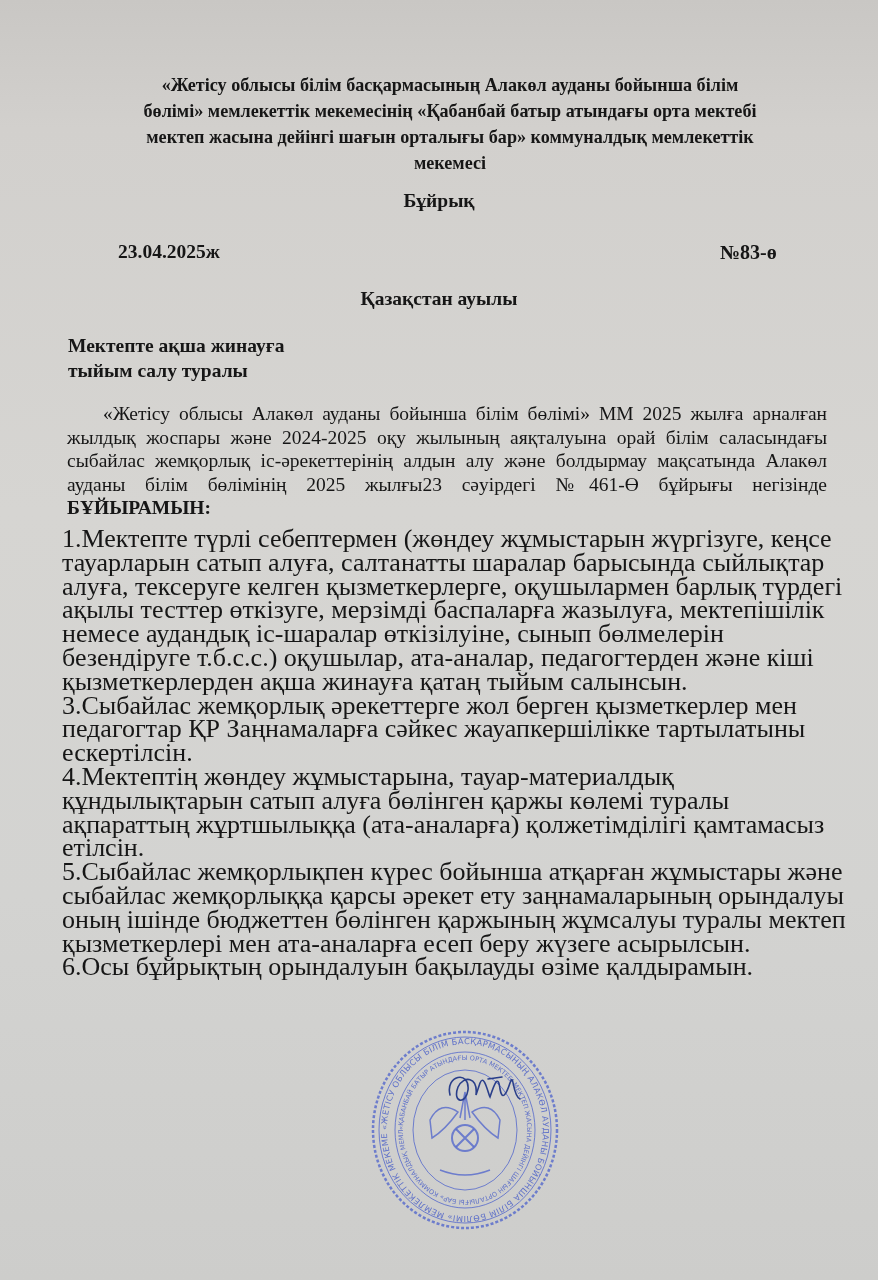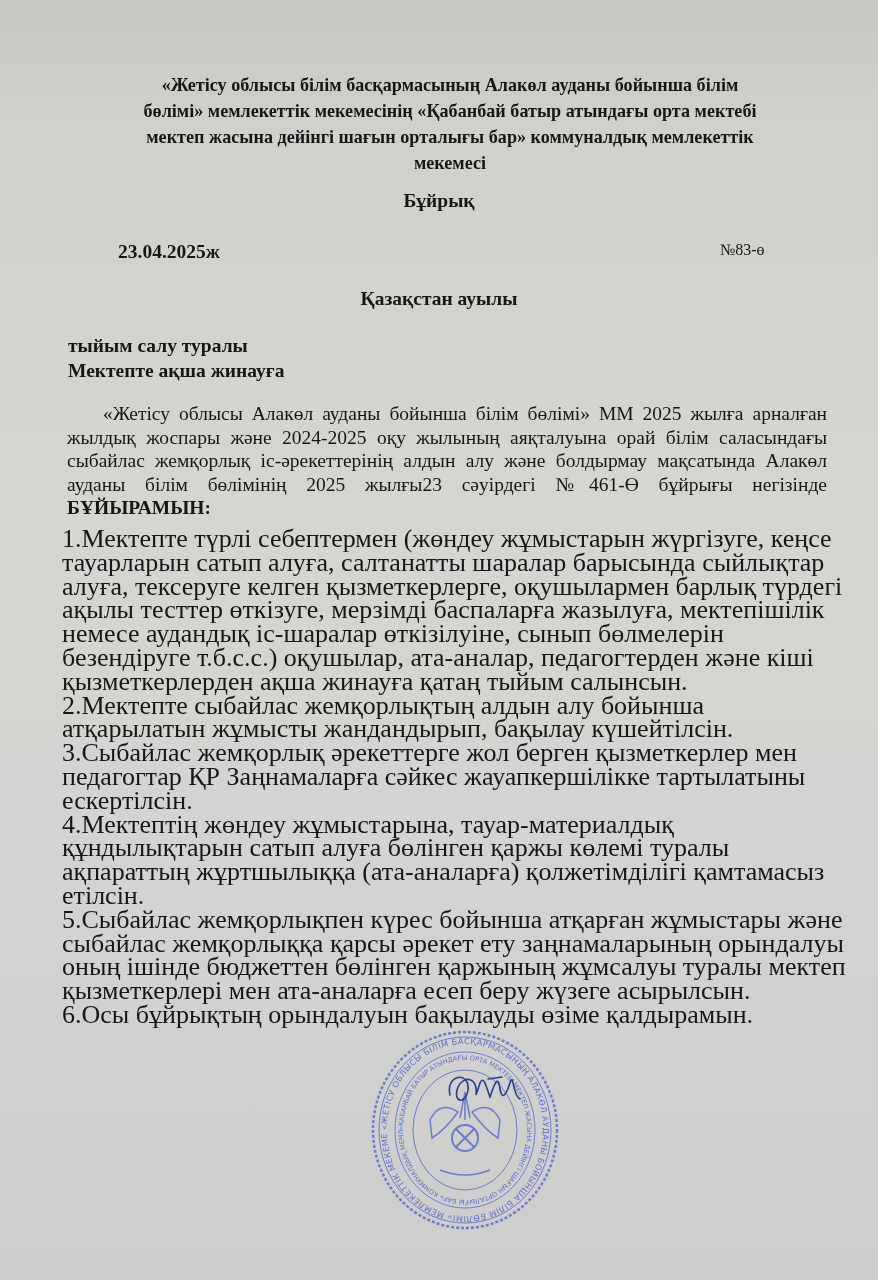--- a/index.html
+++ b/index.html
@@ -11,21 +11,21 @@
     position:relative;
   }
   .page { position:absolute; left:0; top:0; width:878px; height:1168px; }
   .header {
     position:absolute; left:90px; top:72px; width:720px;
     text-align:center; font-weight:bold; font-size:19.5px; line-height:26px;
     transform: scaleX(0.93); transform-origin: center top;
   }
   .title { position:absolute; left:0; width:878px; top:190px; text-align:center; font-weight:bold; font-size:19.5px; }
   .date { position:absolute; left:118px; top:241px; font-weight:bold; font-size:19.5px; }
-  .number { position:absolute; left:720px; top:241px; font-weight:normal; font-size:16px; }
+  .number { position:absolute; left:720px; top:241px; font-weight:bold; font-size:20px; }
   .place { position:absolute; left:0; width:878px; top:288px; text-align:center; font-weight:bold; font-size:19.5px; }
   .subject { position:absolute; left:68px; top:333px; font-weight:bold; font-size:19.5px; line-height:25px; }
   .preamble {
     position:absolute; left:67px; top:402px; width:760px;
     font-size:19.5px; line-height:23.5px; text-align:justify;
   }
   .preamble .indent { display:inline-block; width:36px; }
   .preamble b { font-weight:bold; }
   .items {
     position:absolute; left:62px; top:527px; width:790px;
@@ -51,29 +51,28 @@
   </div>
 
   <div class="title">Бұйрық</div>
 
   <div class="date">23.04.2025ж</div>
   <div class="number">№83-ө</div>
 
   <div class="place">Қазақстан ауылы</div>
 
   <div class="subject">
+    <div>Мектепте ақша жинауға</div>
     <div>тыйым салу туралы</div>
-    <div>Мектепте ақша жинауға</div>
   </div>
 
   <div class="preamble"><span class="indent"></span><span>«Жетісу облысы Алакөл ауданы бойынша білім бөлімі» ММ 2025 жылға арналған жылдық жоспары және 2024-2025 оқу жылының аяқталуына орай білім саласындағы сыбайлас жемқорлық іс-әрекеттерінің алдын алу және болдырмау мақсатында Алакөл ауданы білім бөлімінің 2025 жылғы23 сәуірдегі №461-Ө бұйрығы негізінде</span> <b>БҰЙЫРАМЫН:</b></div>
 
   <div class="items">
     <p class="item">1.Мектепте түрлі себептермен (жөндеу жұмыстарын жүргізуге, кеңсе тауарларын сатып алуға, салтанатты шаралар барысында сыйлықтар алуға, тексеруге келген қызметкерлерге, оқушылармен барлық түрдегі ақылы тесттер өткізуге, мерзімді баспаларға жазылуға, мектепішілік немесе аудандық іс-шаралар өткізілуіне, сынып бөлмелерін безендіруге т.б.с.с.) оқушылар, ата-аналар, педагогтерден және кіші қызметкерлерден ақша жинауға қатаң тыйым салынсын.</p>
-    <p class="item">2.Мектепте сыбайлас жемқорлықтың алдын алу бойынша атқарылатын жұмысты жандандырып, бақылау күшейтілсін.</p>
     <p class="item">3.Сыбайлас жемқорлық әрекеттерге жол берген қызметкерлер мен педагогтар ҚР Заңнамаларға сәйкес жауапкершілікке тартылатыны ескертілсін.</p>
     <p class="item">4.Мектептің жөндеу жұмыстарына, тауар-материалдық құндылықтарын сатып алуға бөлінген қаржы көлемі туралы ақпараттың жұртшылыққа (ата-аналарға) қолжетімділігі қамтамасыз етілсін.</p>
     <p class="item">5.Сыбайлас жемқорлықпен күрес бойынша атқарған жұмыстары және сыбайлас жемқорлыққа қарсы әрекет ету заңнамаларының орындалуы оның ішінде бюджеттен бөлінген қаржының жұмсалуы туралы мектеп қызметкерлері мен ата-аналарға есеп беру жүзеге асырылсын.</p>
     <p class="item">6.Осы бұйрықтың орындалуын бақылауды өзіме қалдырамын.</p>
   </div>
 
   <svg class="stamp" viewBox="0 0 190 200">
     <defs>
       <path id="outerRing" d="M95,100 m-78,0 a78,86 0 1,1 156,0 a78,86 0 1,1 -156,0"></path>
       <path id="innerRing" d="M95,100 m-62,0 a62,70 0 1,1 124,0 a62,70 0 1,1 -124,0"></path>

